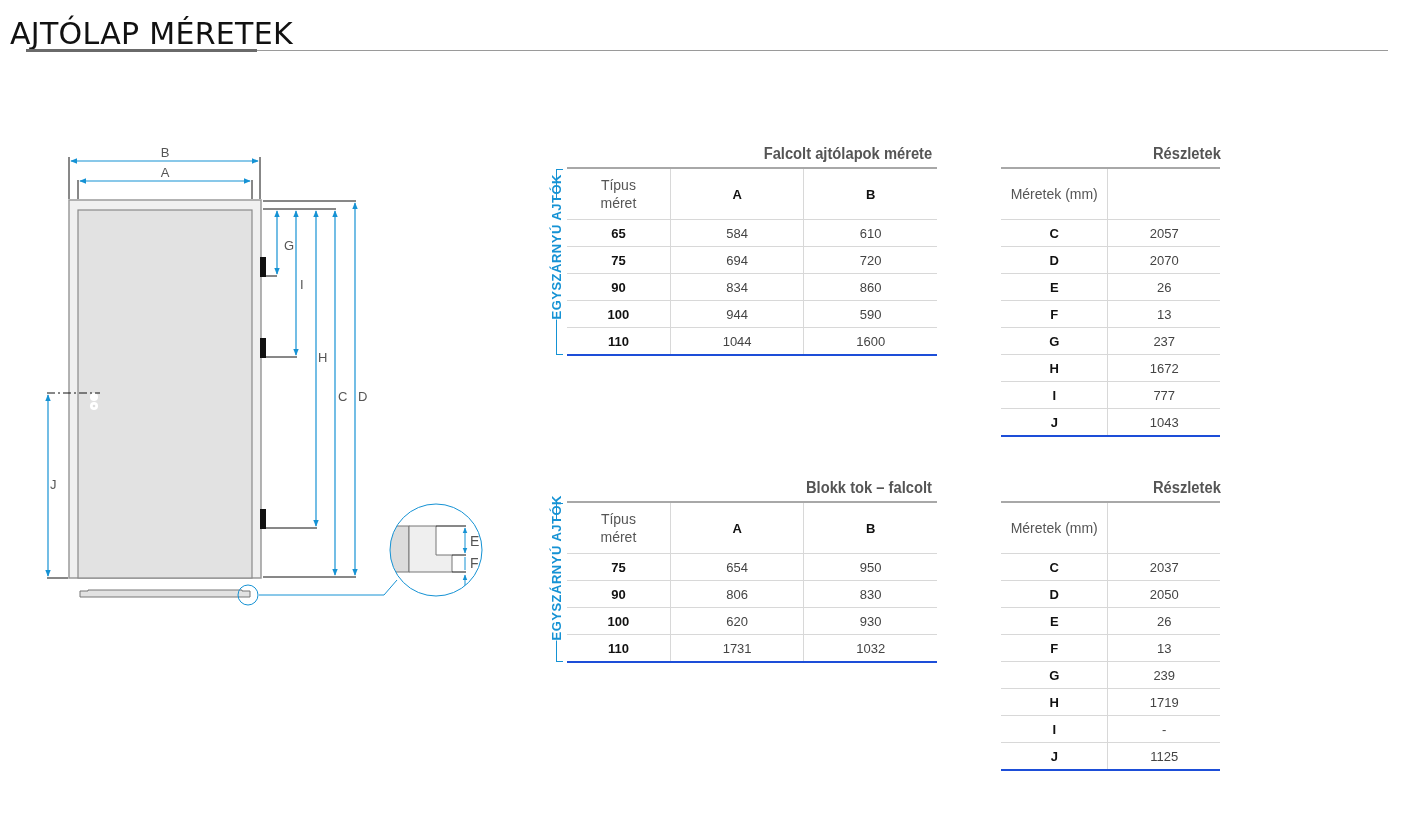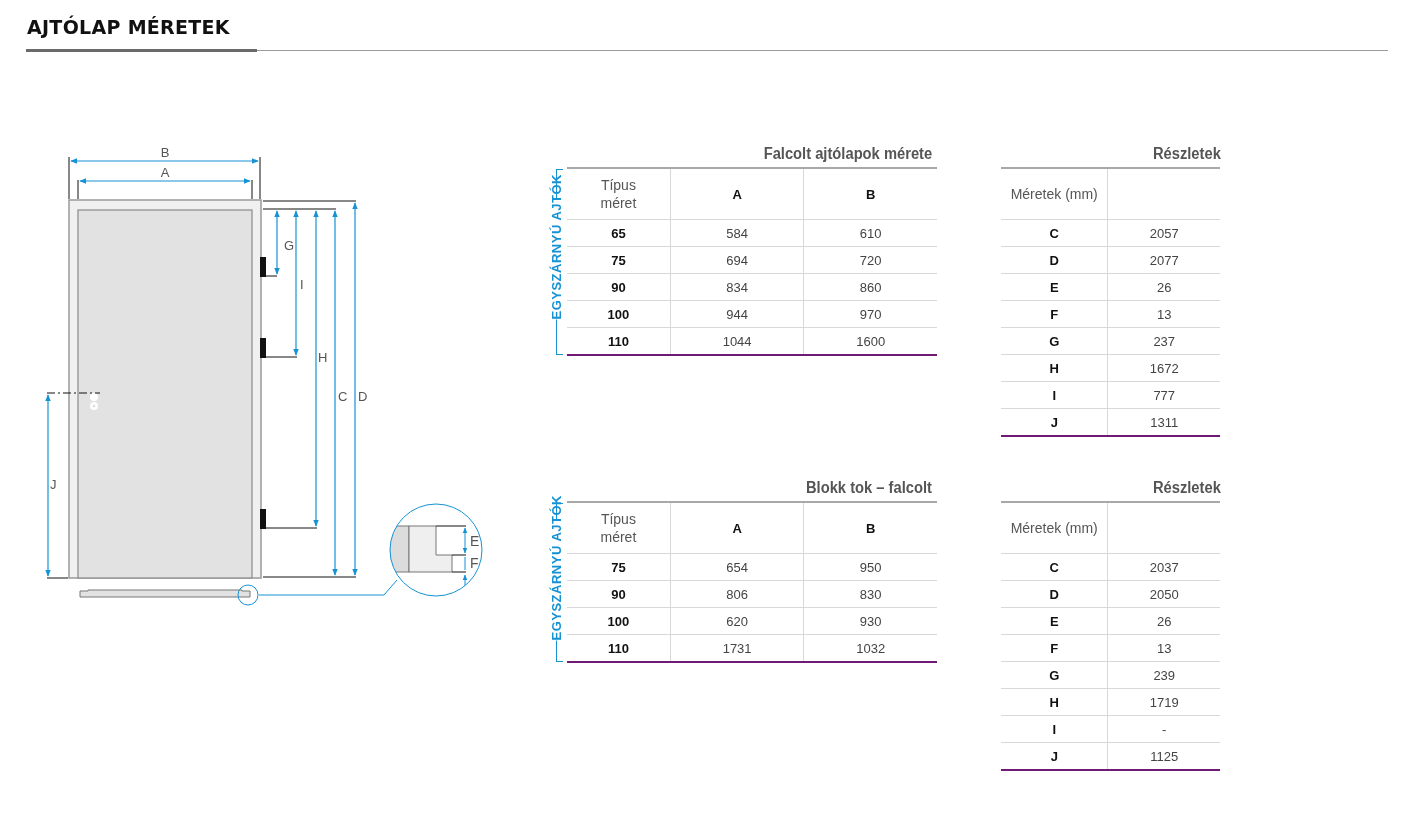--- a/index.html
+++ b/index.html
@@ -1,31 +1,31 @@
 <!DOCTYPE html>
 <html><head>
 <meta charset="utf-8">
 <style>
   html, body { margin:0; padding:0; background:#ffffff; }
   body { width:1415px; height:819px; position:relative; overflow:hidden;
          font-family:"Liberation Sans", sans-serif; color:#222; }
 
-  .page-title { position:absolute; left:27px; top:16px; font-size:19px; letter-spacing:0.3px;
-                font-family:"DejaVu Sans", sans-serif; font-weight:bold; color:#111; }
+  .page-title { position:absolute; left:10px; top:16px; font-size:30px; letter-spacing:0.3px;
+                font-family:"DejaVu Sans", sans-serif; font-weight:normal; color:#111; }
   .title-rule { position:absolute; left:26px; top:50px; width:1362px; height:1px; background:#9a9a9a; }
   .title-rule-accent { position:absolute; left:26px; top:49px; width:231px; height:3px; background:#6a6a6a; }
 
   .diagram { position:absolute; left:0; top:0; width:520px; height:819px; }
 
   .tbl-title { position:absolute; font-weight:bold; font-size:16px; color:#555;
                font-family:"Liberation Sans", sans-serif; text-align:right; transform:scaleX(0.92); transform-origin:right center; }
   table.dim { position:absolute; border-collapse:collapse; font-size:13px; }
   table.dim td { border-bottom:1px solid #d8d8d8; text-align:center; padding:0; height:26px; }
   table.dim tr:first-child td { border-top:2px solid #a8a8a8; height:50px; }
-  table.dim tr:last-child td { border-bottom:2px solid #701a75; }
+  table.dim tr:last-child td { border-bottom:2px solid #1d4ed8; }
   table.dim td + td { border-left:1px solid #d8d8d8; }
   .hdr-label { color:#555; font-size:14px; line-height:18px; }
   .hdr-col { font-weight:bold; color:#111; }
   .type-cell { font-weight:bold; color:#111;margin-top:28px; }
   .val-cell { color:#444;margin-top:16px; }
 
   .side-label { position:absolute; color:#1592d4; font-weight:bold; font-size:13px;
                 transform:rotate(-90deg); transform-origin:center center; white-space:nowrap; letter-spacing:0.5px; }
   .side-bracket { position:absolute; border-left:1px solid #1592d4; width:6px; }
 </style>
@@ -142,21 +142,21 @@
         <td class="val-cell">720</td>
       </tr>
   <tr>
         <td class="type-cell">90</td>
         <td class="val-cell">834</td>
         <td class="val-cell">860</td>
       </tr>
   <tr>
         <td class="type-cell">100</td>
         <td class="val-cell">944</td>
-        <td class="val-cell">970</td>
+        <td class="val-cell">590</td>
       </tr>
   <tr>
         <td class="type-cell">110</td>
         <td class="val-cell">1044</td>
         <td class="val-cell">1600</td>
       </tr>
 </tbody>
   </table>
 
 <div class="tbl-title" style="right:194px; top:145px;">Részletek</div>
@@ -165,21 +165,21 @@
       <tr>
     <td style="width:106px;" class="hdr-label">Méretek (mm)</td>
     <td style="width:111px;"></td>
   </tr>
   <tr>
         <td class="type-cell">C</td>
         <td class="val-cell">2057</td>
       </tr>
   <tr>
         <td class="type-cell">D</td>
-        <td class="val-cell">2077</td>
+        <td class="val-cell">2070</td>
       </tr>
   <tr>
         <td class="type-cell">E</td>
         <td class="val-cell">26</td>
       </tr>
   <tr>
         <td class="type-cell">F</td>
         <td class="val-cell">13</td>
       </tr>
   <tr>
@@ -189,21 +189,21 @@
   <tr>
         <td class="type-cell">H</td>
         <td class="val-cell">1672</td>
       </tr>
   <tr>
         <td class="type-cell">I</td>
         <td class="val-cell">777</td>
       </tr>
   <tr>
         <td class="type-cell">J</td>
-        <td class="val-cell">1311</td>
+        <td class="val-cell">1043</td>
       </tr>
 </tbody>
   </table>
 
 <div class="tbl-title" style="right:483px; top:479px;">Blokk tok – falcolt</div>
 <div class="side-bracket" style="left:556px; top:503px; height:157px; border-top:1px solid #1592d4; border-bottom:1px solid #1592d4;"></div>
 <div class="side-label" style="left:496px; top:573px; width:120px; text-align:center; background:#fff;">EGYSZÁRNYÚ AJTÓK</div>
 
 <table class="dim" style="left:567px; top:501px; width:370px;">
   <tbody>

